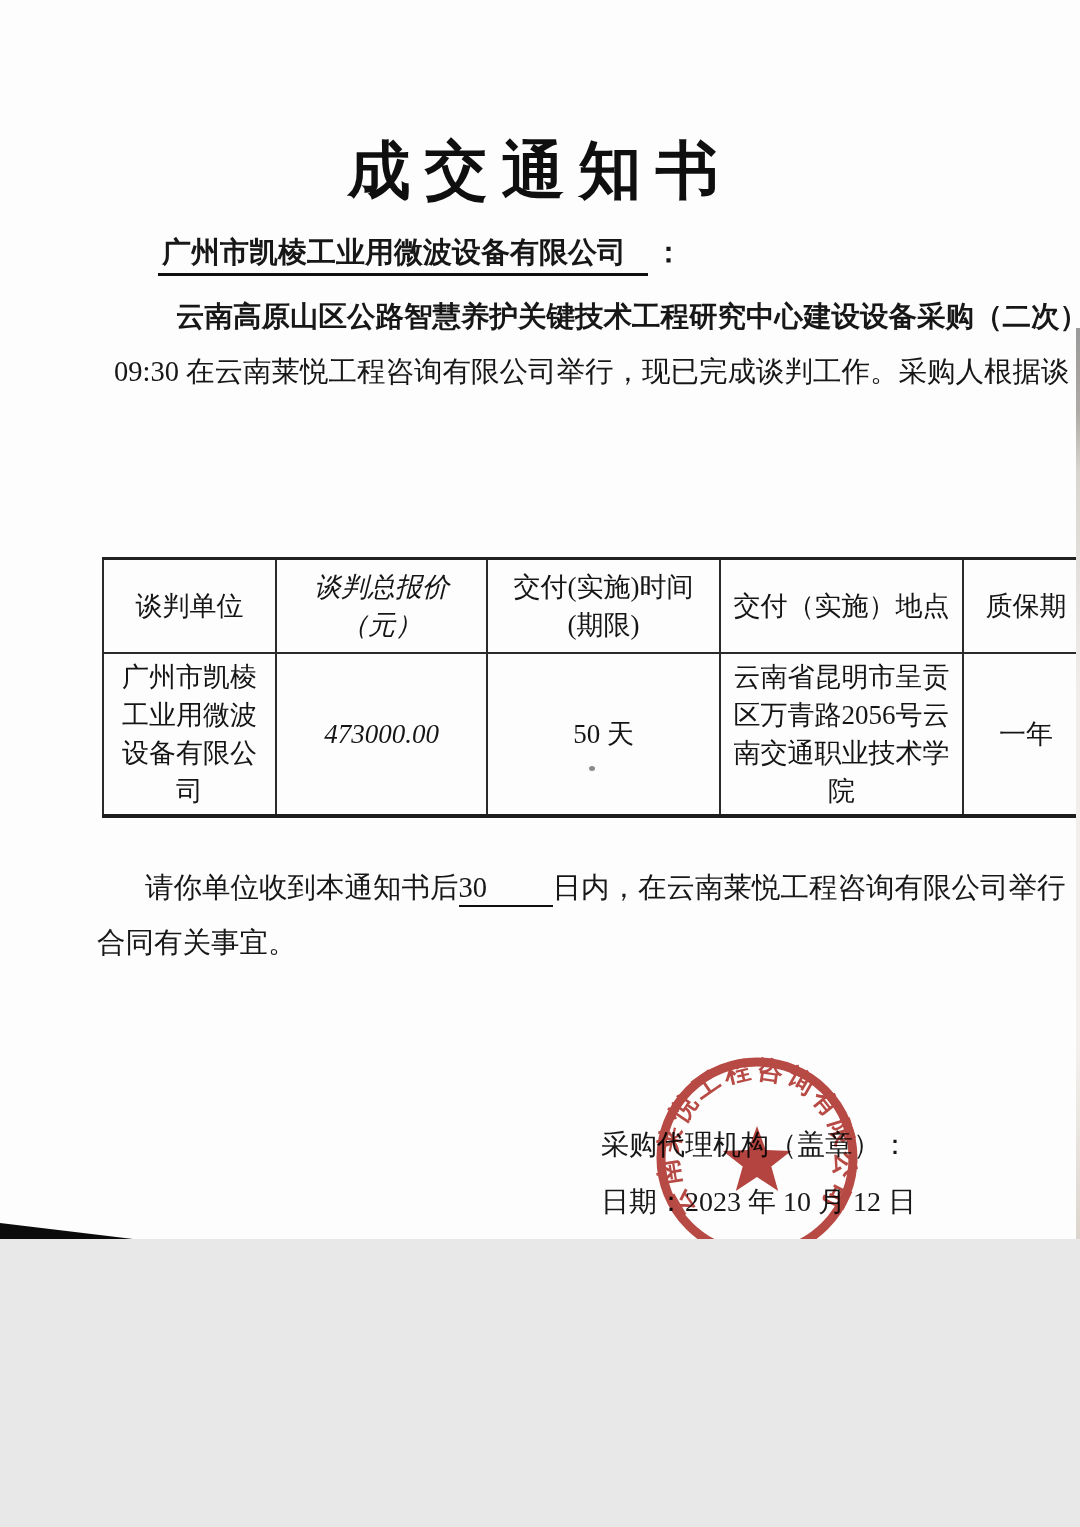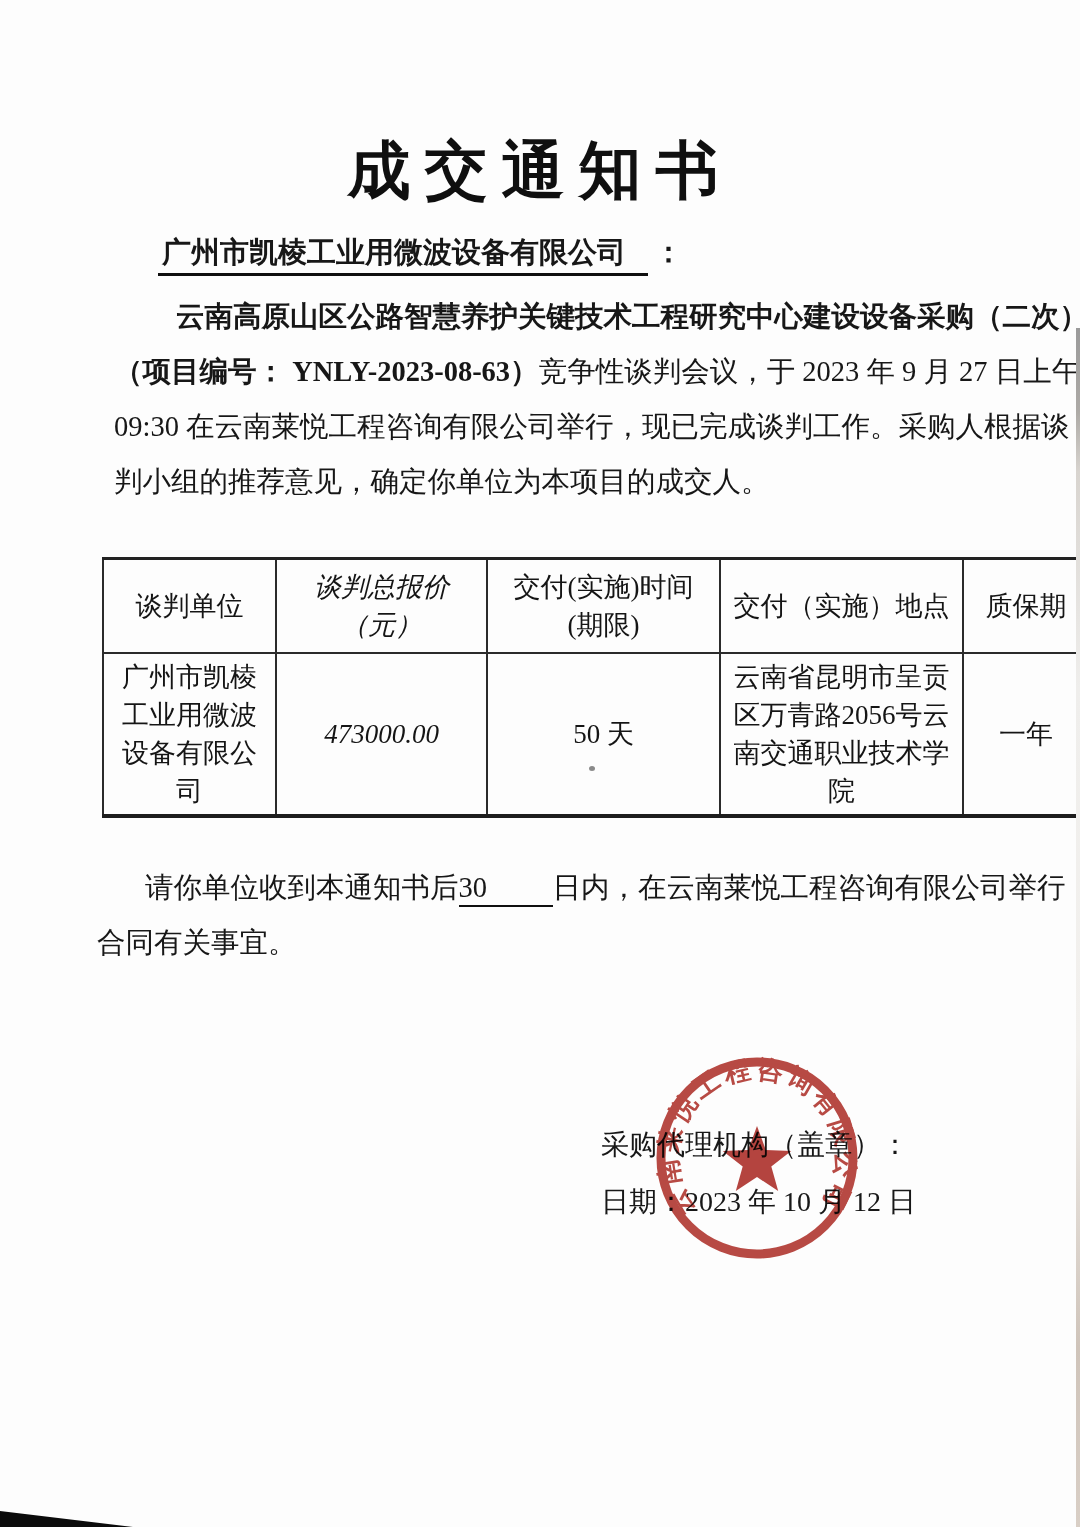--- a/index.html
+++ b/index.html
@@ -1,17 +1,17 @@
 <!DOCTYPE html>
 <html><head>
 <meta charset="utf-8">
 <style>
   html,body { margin:0; padding:0; background:#e8e8e8; }
   .page {
-    position:relative; width:1080px; height:1527px; margin:0 auto;
+    position:relative; width:1080px; height:1239px; margin:0 auto;
     background:#fdfdfd; overflow:hidden;
     font-family:"Liberation Serif","DejaVu Serif",serif; color:#171717;
   }
   
   .doc-title {
     position:absolute; top:128px; left:0; width:100%;
     text-align:center; font-size:63px; font-weight:bold;
     letter-spacing:14px; color:#0f0f0f; white-space:nowrap;
   }
   
@@ -63,25 +63,21 @@
 <div class="page">
 
   <div class="doc-title">成交通知书</div>
 
   <div class="addressee">
     <span class="addressee-name">广州市凯棱工业用微波设备有限公司</span><span class="addressee-colon">：</span>
   </div>
 
   <div class="body-para">
     <div class="body-line indent1 b-bold">云南高原山区公路智慧养护关键技术工程研究中心建设设备采购（二次）</div>
-    <div class="body-line">
-      <span class="b-bold">（项目编号： YNLY-2023-08-63）</span><span>竞争性谈判会议，于 2023 年 9 月 27 日上午</span>
-    </div>
     <div class="body-line">09:30 在云南莱悦工程咨询有限公司举行，现已完成谈判工作。采购人根据谈</div>
-    <div class="body-line">判小组的推荐意见，确定你单位为本项目的成交人。</div>
   </div>
 
   <table class="award-table">
     <tbody>
       <tr class="hdr">
         <td class="c0">谈判单位</td>
         <td class="c1">谈判总报价 （元）</td>
         <td class="c2">交付(实施)时间(期限)</td>
         <td class="c3">交付（实施）地点</td>
         <td class="c4">质保期</td>

